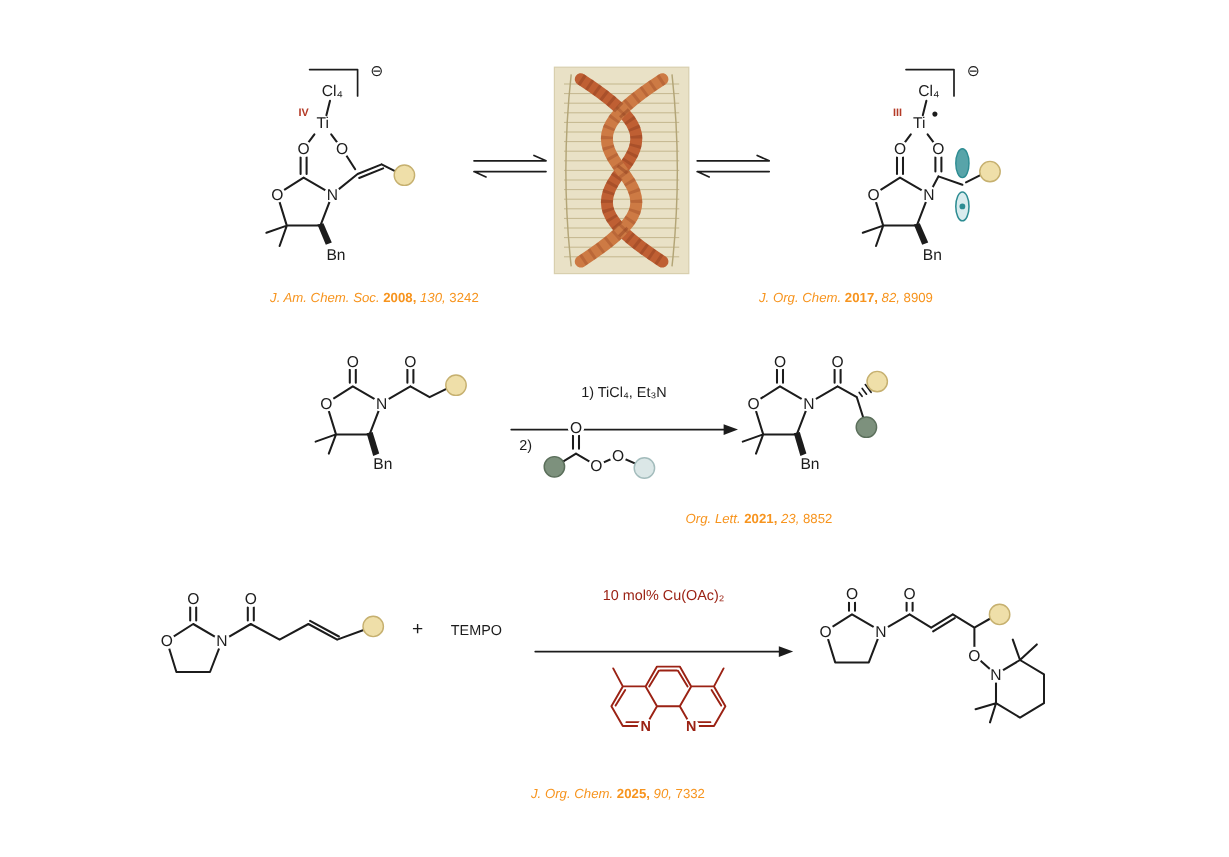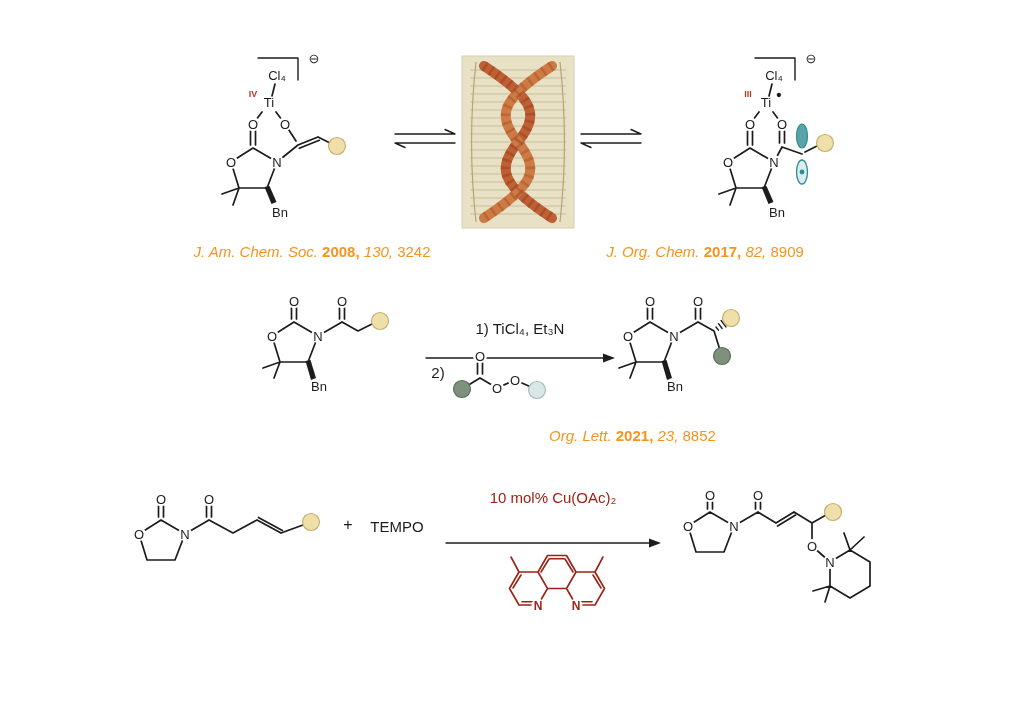--- a/index.html
+++ b/index.html
@@ -1,23 +1,23 @@
 <!DOCTYPE html>
 <html style="--ink: #1c1c1c; --cite: #f7941e; --red: #9b2214; --oxid: #b43a26; --teal: #2e8d93; --tealLight: #d9ecee; --tan: #efdfa9; --tanEdge: #c6b06f; --sage: #7d917d; --sageEdge: #5b6f5b; --mist: #dbe7e7; --mistEdge: #a3bcbc; --helixBg: #e9e1c6; --helixLine: #b3a577; --helixA: #bf5f33; --helixB: #cd7a44; --helixDark: #8f3d1f;"><head>
 <meta charset="utf-8">
 <style>
   *{margin:0;padding:0;box-sizing:border-box}
   html,body{width:1024px;height:714px;background:#fff;font-family:"Liberation Sans",sans-serif}
   #canvas{position:relative;width:1024px;height:714px;background:#fff;overflow:hidden}
   .abs{position:absolute}
   svg{display:block;overflow:visible}
-  .cit{position:absolute;text-align:center;font-size:15px;color:var(--cite,#f7941e)}
+  .cit{position:absolute;text-align:center;font-size:11px;color:var(--cite,#f7941e)}
   .cit .j,.cit .v{font-style:italic}
   .cit .y{font-weight:700}
-  .cond{position:absolute;font-size:15px;color:var(--ink,#1c1c1c);text-align:center}
+  .cond{position:absolute;font-size:12px;color:var(--ink,#1c1c1c);text-align:center}
   .cond.red{color:var(--red,#9b2214)}
   .b{stroke:var(--ink,#1c1c1c);stroke-width:1.7;fill:none;stroke-linecap:round;stroke-linejoin:round}
   .thin{stroke-width:1.4}
   .br{stroke:var(--red,#9b2214);stroke-width:1.6;fill:none;stroke-linecap:round;stroke-linejoin:round}
   .lblbg{fill:#fff;stroke:none}
   text{font-family:"Liberation Sans",sans-serif}
   .atom{font-size:13px;text-anchor:middle;fill:var(--ink,#1c1c1c)}
   .atomr{font-size:12px;text-anchor:middle;fill:var(--red,#9b2214);font-weight:700}
   .ox{font-size:9px;font-weight:700;text-anchor:middle;fill:var(--oxid,#b43a26)}
   .chg{font-size:13px;text-anchor:middle;fill:var(--ink,#1c1c1c)}
@@ -280,14 +280,20 @@
     <circle class="lblbg" cx="172" cy="88" r="7"></circle>
     <circle class="blob-tan" cx="175" cy="38" r="8.5"></circle>
     <text class="atom" x="52" y="25.5">O</text>
     <text class="atom" x="100" y="25.5">O</text>
     <text class="atom" x="30" y="56.5">O</text>
     <text class="atom" x="76" y="56.5">N</text>
     <text class="atom" x="154" y="76.5">O</text>
     <text class="atom" x="172" y="92.5">N</text>
   </svg>
 
+  <div class="cit" style="left:385px;top:656px;width:260px">
+    <span class="j">J. Org. Chem.</span>
+    <span class="y">2025,</span>
+    <span class="v">90,</span>
+    <span class="p">7332</span>
+  </div>
 
 </div>
 
 </body></html>

